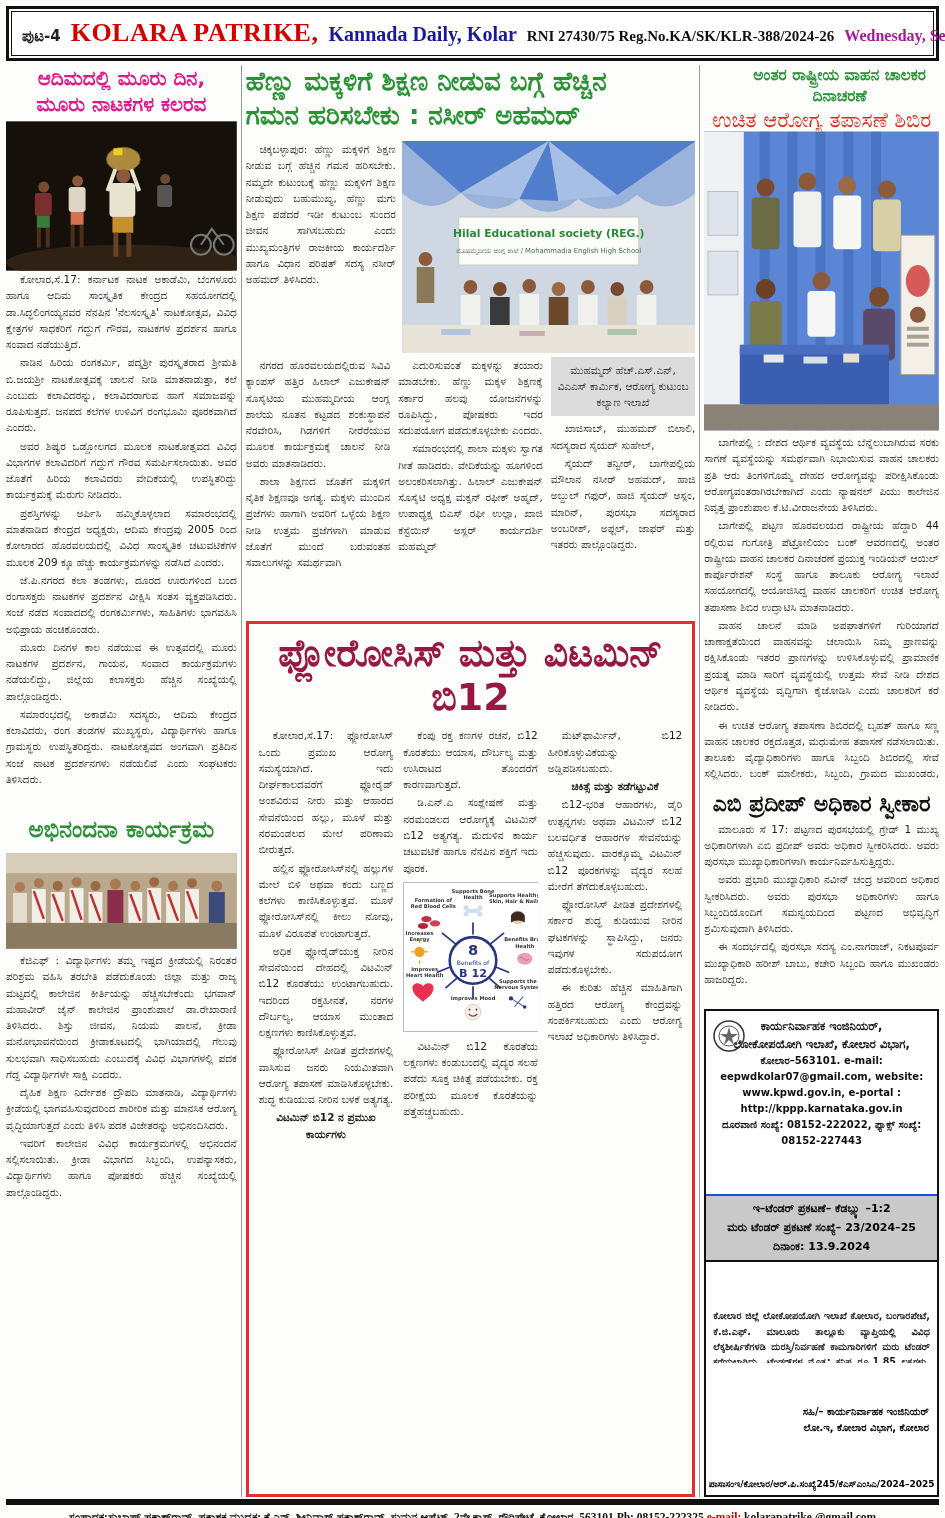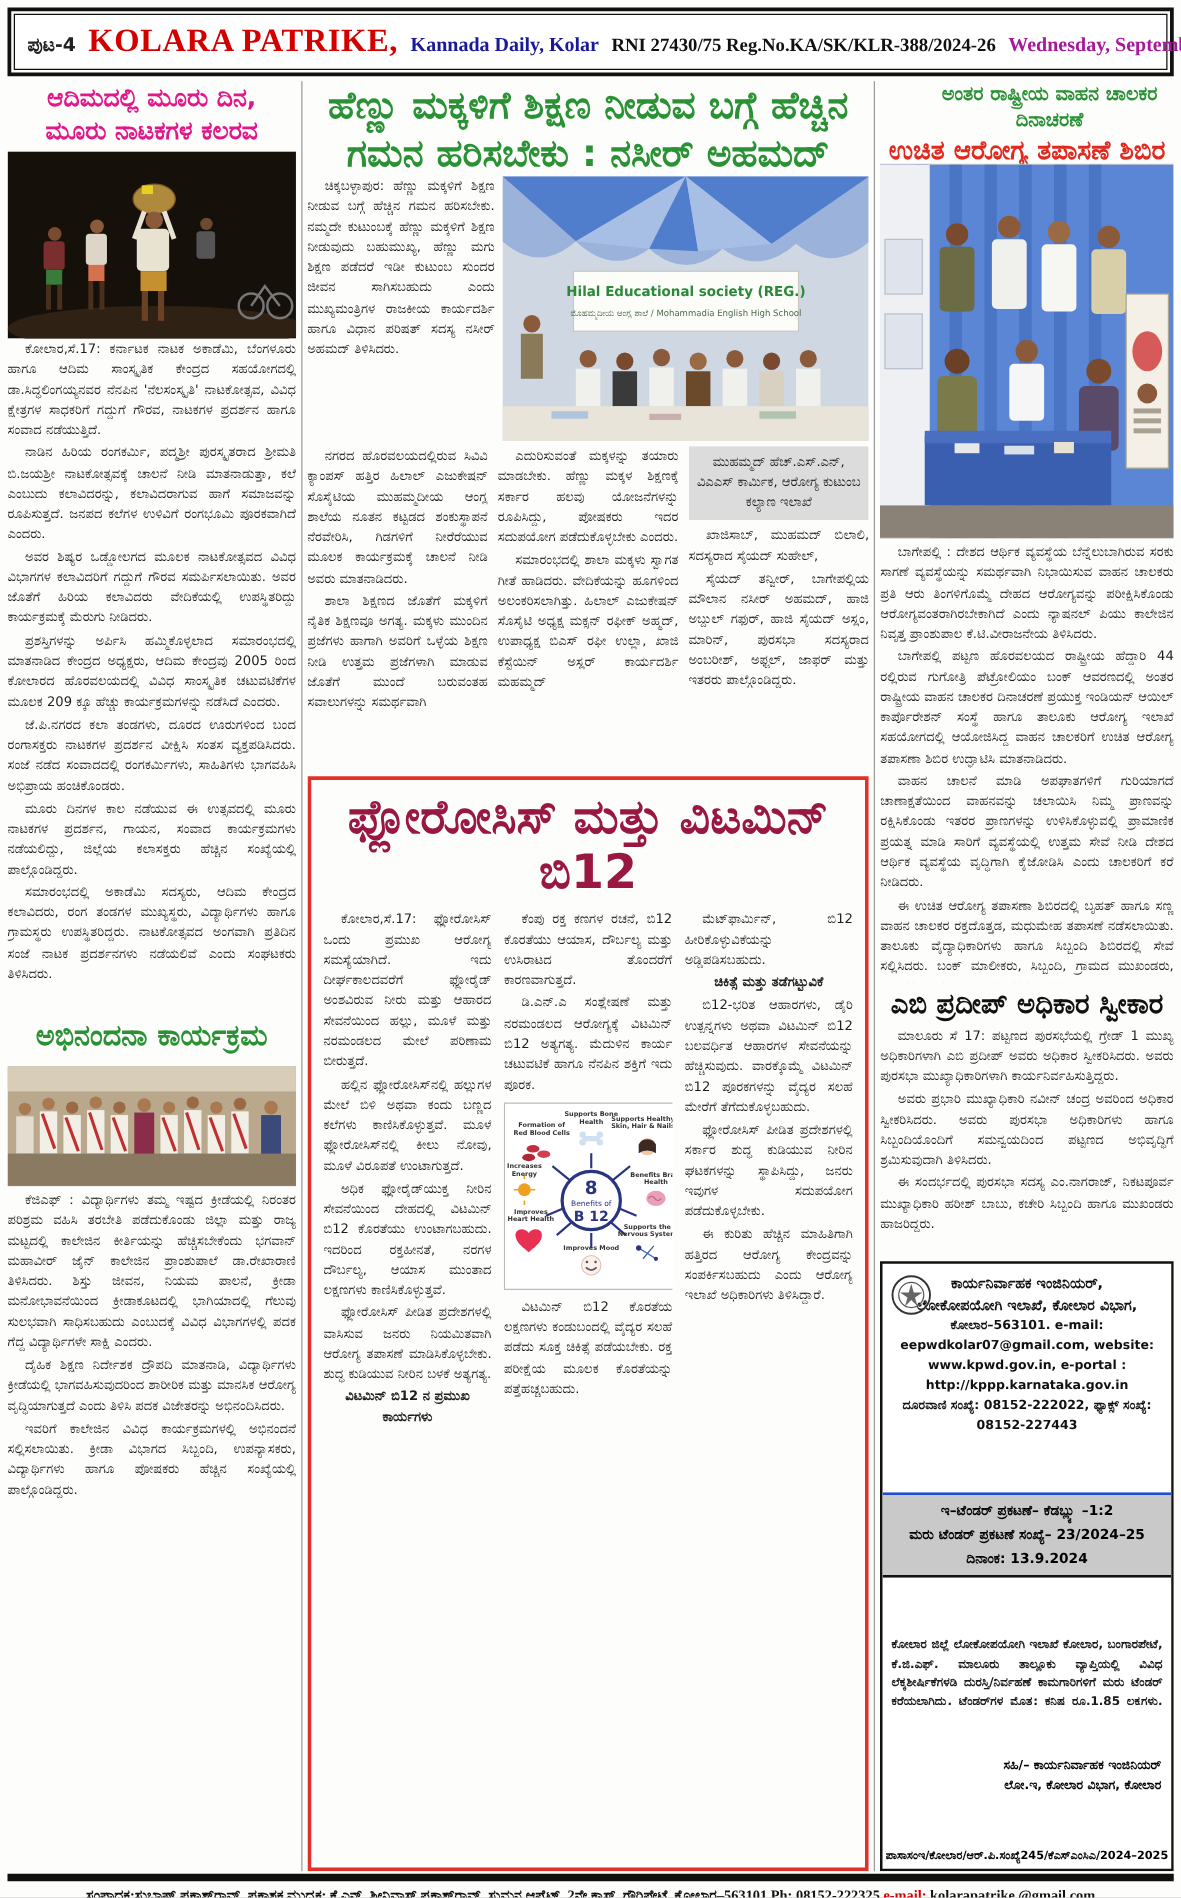--- a/index.html
+++ b/index.html
@@ -5,43 +5,43 @@
   * { margin:0; padding:0; box-sizing:border-box; }
   body { background:#888; font-family:"DejaVu Sans", sans-serif; }
   .page { width:945px; height:1518px; background:#fdfdfb; margin:0 auto; position:relative;
           padding:6px 6px 0 6px; overflow:hidden; }
 
   
   .masthead-outer { border:3px solid #111; padding:2px; }
   .masthead-inner { border:1px solid #111; display:flex; align-items:baseline; gap:10px; padding:6px 10px 7px 10px; background:#fff; }
   .page-label { font-weight:bold; font-size:15px; color:#222; white-space:nowrap; }
   .masthead { font-family:Liberation Serif, serif; font-weight:bold; font-size:26px; color:#d40000; letter-spacing:.5px; white-space:nowrap; }
-  .masthead-sub { font-family:"Liberation Serif", serif; font-weight:bold; font-size:16px; color:#1a1a99; white-space:nowrap; }
+  .masthead-sub { font-family:"Liberation Serif", serif; font-weight:bold; font-size:20px; color:#1a1a99; white-space:nowrap; }
   .masthead-reg { font-family:"Liberation Serif", serif; font-weight:bold; font-size:15px; color:#111; white-space:nowrap; flex:1; }
   .masthead-date { font-family:"Liberation Serif", serif; font-weight:bold; font-size:16px; color:#a8189a; white-space:nowrap; }
 
   
   .content { display:flex; margin-top:4px; height:1432px; }
   .vrule { width:1px; background:#9a9a9a; margin:0 4px; }
   .col-left  { width:232px; display:flex; flex-direction:column; overflow:hidden; }
   .col-mid   { width:452px; display:flex; flex-direction:column; overflow:hidden; }
   .col-right { width:236px; display:flex; flex-direction:column; overflow:hidden; }
 
   .hl-pink  { color:#e0188c; font-weight:bold; font-size:20px; line-height:1.3; text-align:center; }
   .hl-green { color:#2a9235; font-weight:bold; }
-  .hl-red   { color:#e02a20; font-weight:bold; }
+  .hl-red   { color:#e02a20; font-weight:normal; }
   .hl-black { color:#111; font-weight:bold; }
 
   .body-txt { font-size:10.5px; line-height:1.55; color:#1c1c1c; text-align:justify; overflow:hidden; }
   .body-txt p { text-indent:14px; margin-bottom:2px; }
   .photo { width:100%; display:block; background:#ccc; }
   svg { display:block; }
 
   
-  .mid-hl { font-size:30px; line-height:1.3; text-align:center; }
+  .mid-hl { font-size:26px; line-height:1.3; }
   .mid-row { display:flex; gap:6px; height:212px; overflow:hidden; margin-top:2px; }
   .mid-lead { width:150px; }
   .mid-photo { flex:1; }
   .mid-cols { display:flex; gap:8px; height:258px; overflow:hidden; margin-top:4px; }
   .mid-cols .c { flex:1; }
   .inset-gray { background:#dcdcdc; padding:6px 6px; font-weight:normal; font-size:10.5px; line-height:1.5; text-align:center; margin-bottom:4px; }
 
   
   .redbox { border:3px solid #e03228; margin-top:6px; flex:1; padding:8px 10px; display:flex; flex-direction:column; overflow:hidden; }
   .redbox-hl { color:#981843; font-weight:bold; font-size:38px; text-align:center; line-height:1.15; margin-bottom:8px; }

